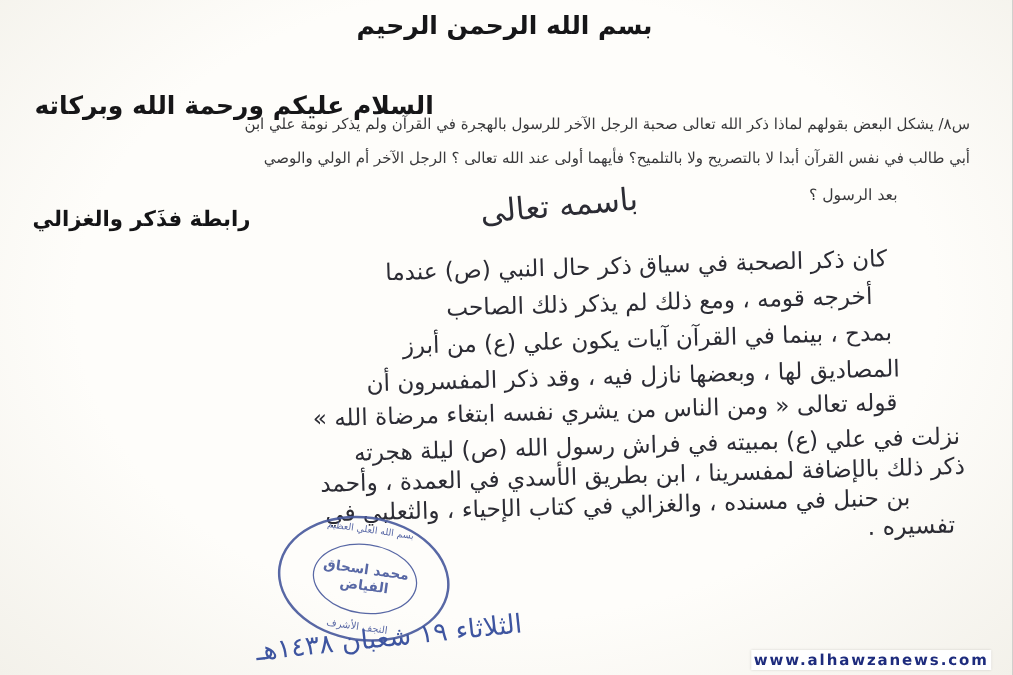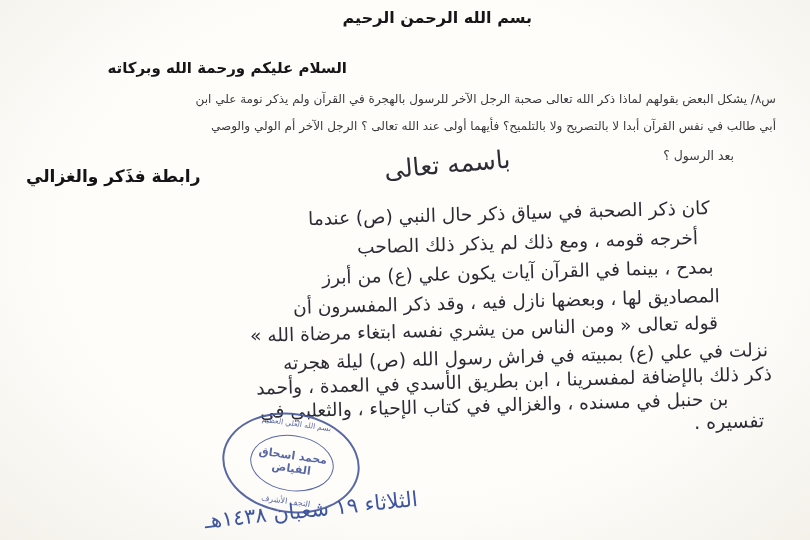--- a/index.html
+++ b/index.html
@@ -9,29 +9,29 @@
     background:#fbfaf6;
     background-image: radial-gradient(ellipse at 50% 45%, #fefdfa 60%, #f3f1ea 100%);
     overflow:hidden;
     font-family:"DejaVu Sans", sans-serif;
     direction:rtl;
   }
   .abs { position:absolute; white-space:nowrap; }
 
   
   .hdr { font-weight:bold; color:#161618; letter-spacing:0.2px; }
-  .b1 { top:8px;  right:278px; font-size:16px; }
+  .b1 { top:8px;  right:288px; font-size:20px; }
   .b2 { top:33px; right:172px; font-size:16px; }
-  .b3 { top:59px; right:463px; font-size:15px; }
+  .b3 { top:72px; right:463px; font-size:20px; }
 
   
   .qline { color:#3a3a3c; font-size:12px; }
   .q1 { top:92px;  right:34px; }
   .q2 { top:119px; right:34px; }
-  .q3 { top:148px; right:76px; font-size:12.5px; }
+  .q3 { top:148px; right:92px; font-size:12.5px; }
 
   .org { top:166px; left:26px; position:absolute; font-weight:bold; color:#141416;
          font-size:17px; white-space:nowrap; }
 
   
   .hand { color:#2c2c34; letter-spacing:0.3px; }
   .basmala { top:150px; right:300px; font-size:25px; transform:rotate(-5deg); }
   .al { font-size:18.5px; transform:rotate(-1.6deg); transform-origin:right center; }
   .al0 { top:197px; right:100px; }
   .al1 { top:227px; right:112px; }
@@ -100,14 +100,15 @@
     <div class="ring-top">بسم الله العلي العظيم</div>
     <div class="seal-inner">
       <div class="sn">محمد اسحاق</div>
       <div class="sn">الفياض</div>
     </div>
     <div class="ring-bottom">النجف الأشرف</div>
   </div>
 
   <div class="abs date">الثلاثاء ١٩ شعبان ١٤٣٨هـ</div>
 
+  <div class="wm">www.alhawzanews.com</div>
 
 </div>
 
 </body></html>

